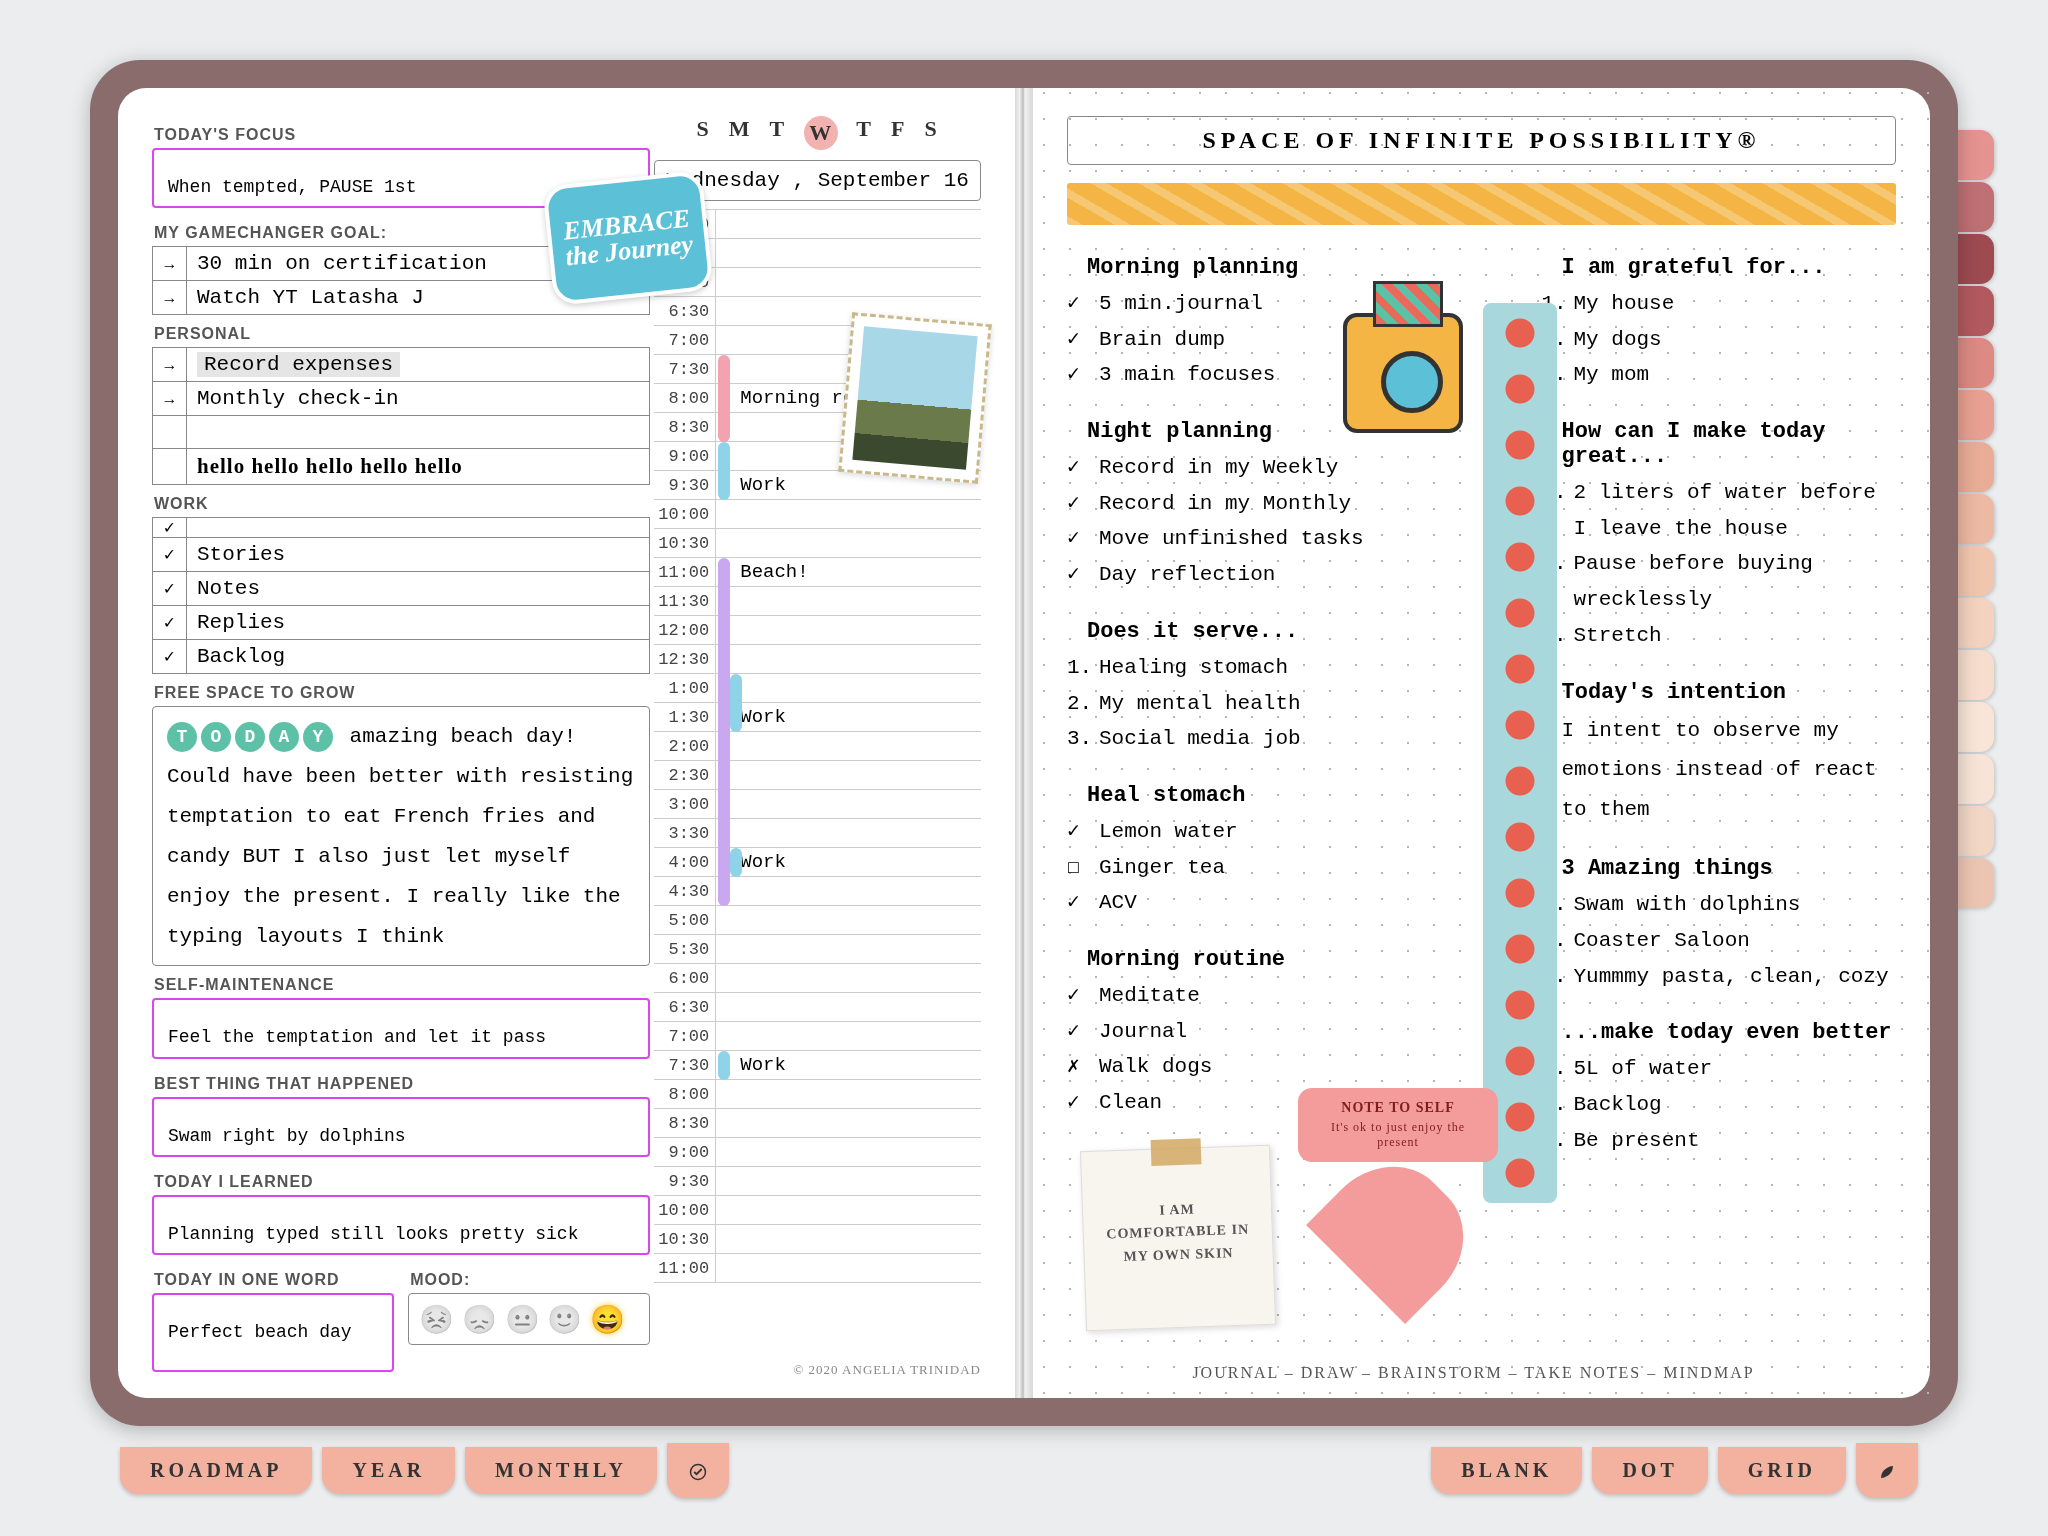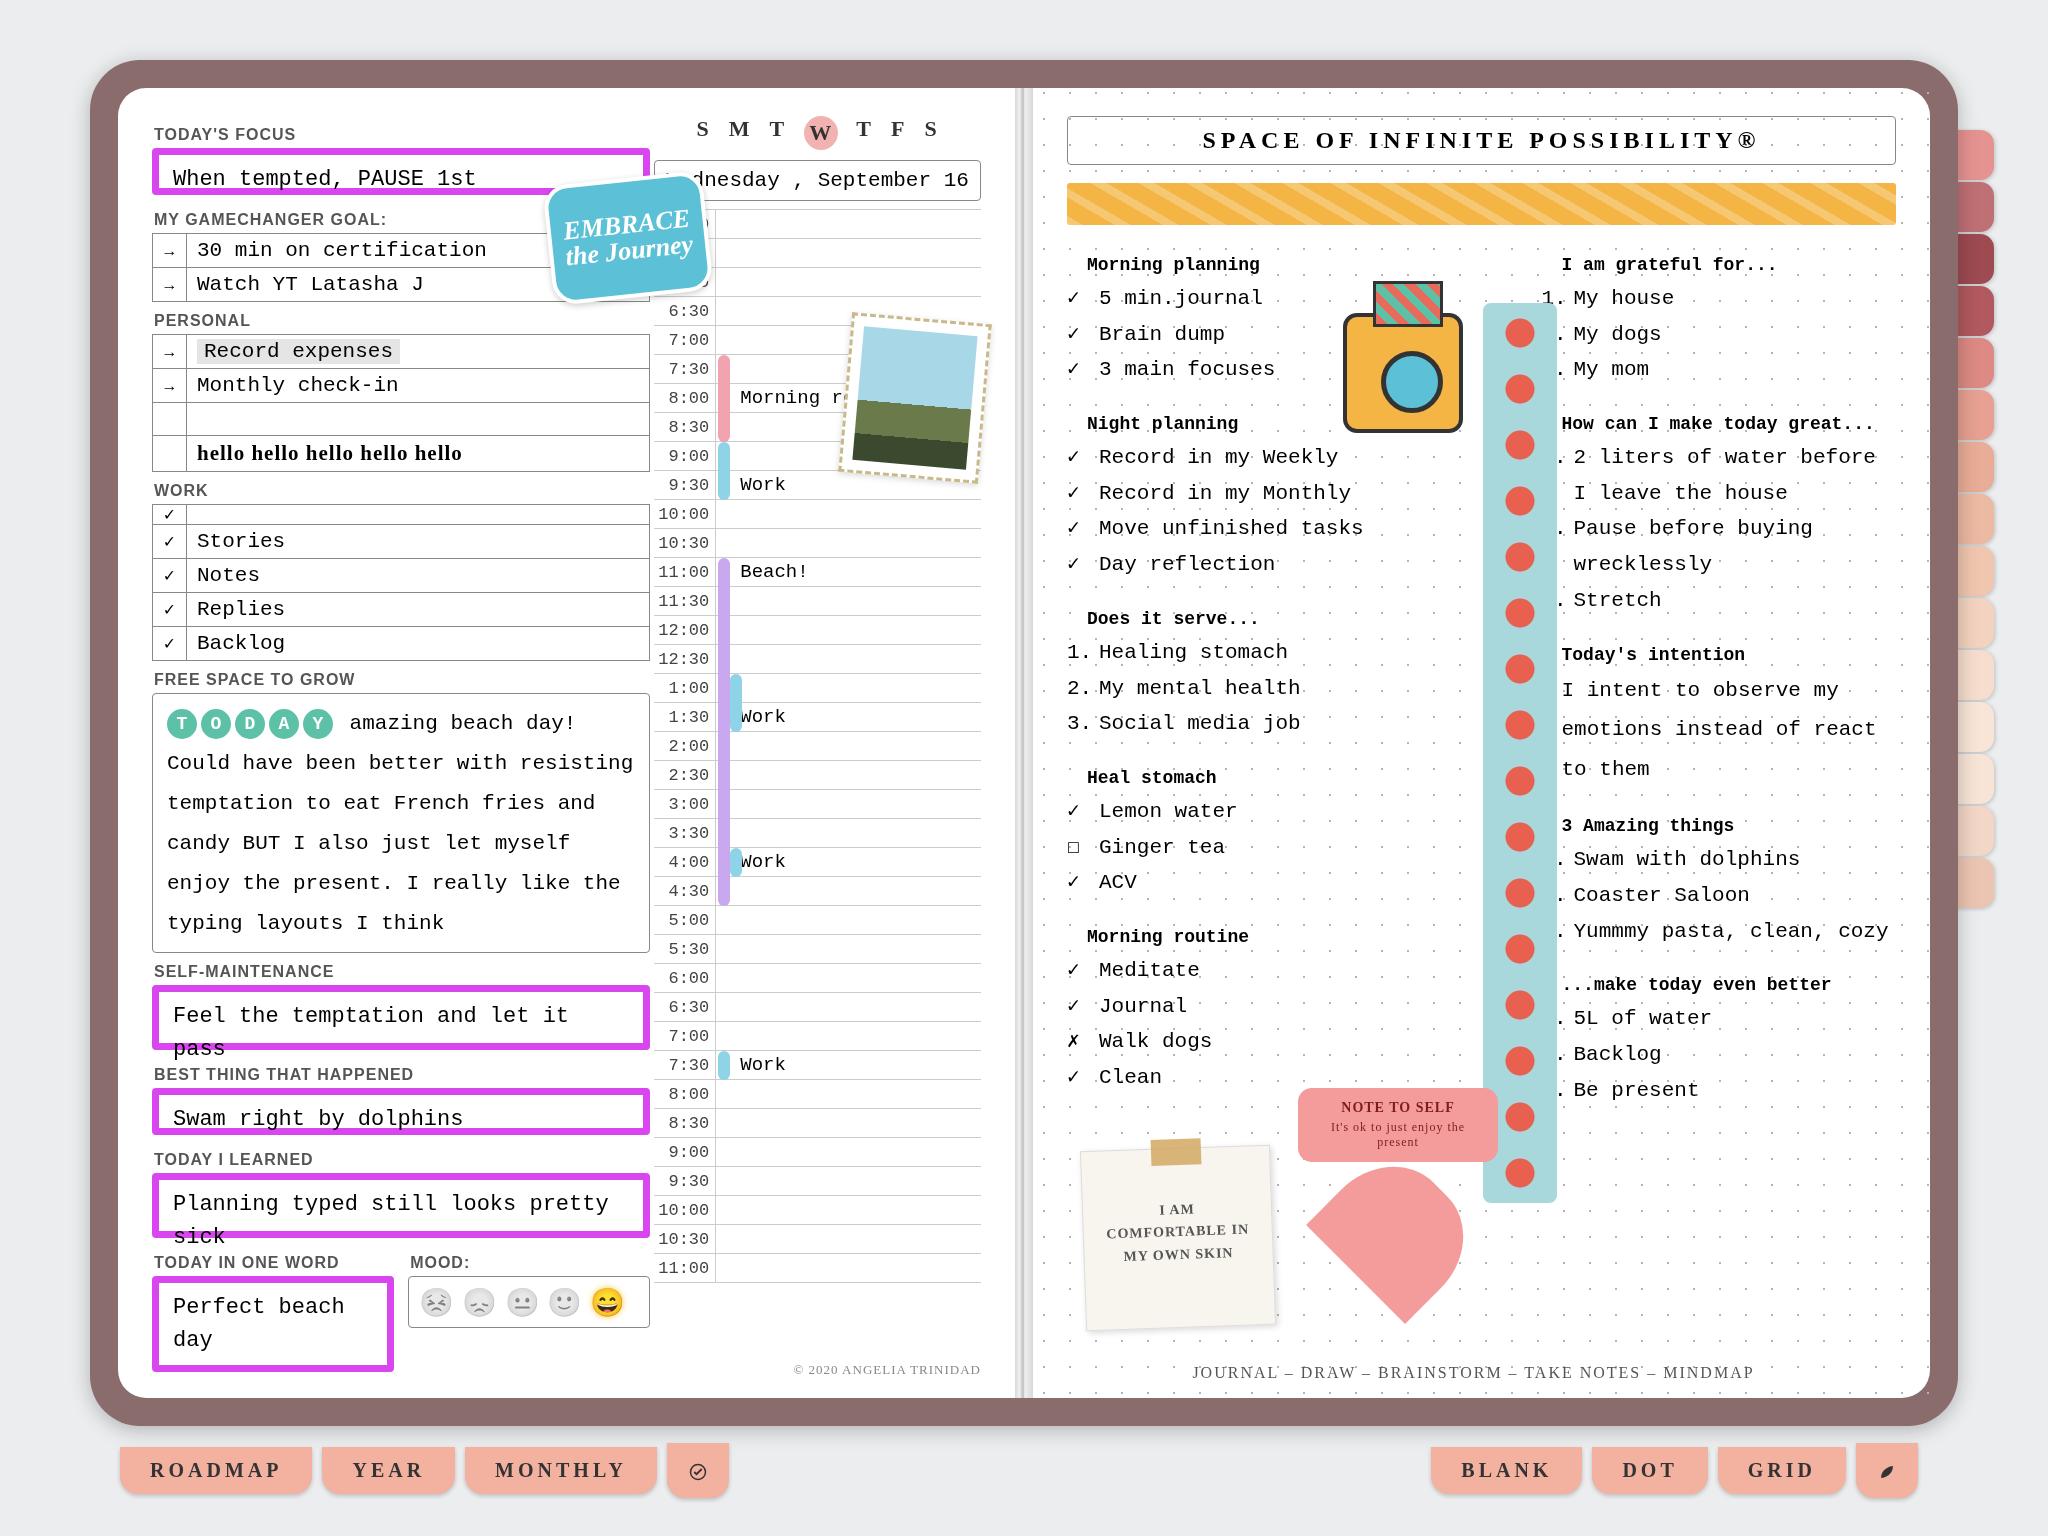--- a/index.html
+++ b/index.html
@@ -16,21 +16,21 @@
   .blank-tab{position:absolute;right:120px;bottom:140px;width:90px;height:74px;background:#fff;border-radius:18px;box-shadow:0 2px 6px rgba(0,0,0,.25)}
 
   
   .tabs-bottom{position:absolute;left:120px;right:120px;bottom:38px;display:flex;align-items:center;font-family:Georgia,serif}
   .btab{background:#f3b1a0;border-radius:0 0 18px 18px;padding:12px 30px;font-weight:bold;letter-spacing:4px;margin-right:10px;color:#333;font-size:20px;box-shadow:0 2px 4px rgba(0,0,0,.2)}
   .btab.icon{padding:16px 22px;letter-spacing:0}
   .bspacer{flex:1}
 
   
   .hl{font-size:16px;letter-spacing:1px;font-weight:bold;color:#555;margin:10px 0 4px 2px;font-family:Arial,sans-serif}
-  .box{border:7px solid #d946ef;border-radius:4px;padding:8px 14px;font-family:'Courier New',monospace;font-size:22px;min-height:36px;margin-bottom:6px;line-height:1.5}
+  .box{border:2px solid #d946ef;border-radius:4px;padding:24px 14px;font-family:'Courier New',monospace;font-size:18px;min-height:36px;margin-bottom:6px;line-height:1.5}
   .row{display:flex;border:1px solid #888;border-top:none}
   .rows{border-top:1px solid #888}
   .row .ic{width:34px;border-right:1px solid #888;display:flex;align-items:center;justify-content:center;font-size:16px}
   .row .txt{flex:1;padding:5px 10px;font-family:'Courier New',monospace;font-size:21px;min-height:32px}
   .hlyel{background:#e5e5e5;padding:1px 7px}
   .free{border:1px solid #888;border-radius:4px;padding:10px 14px;font-family:'Courier New',monospace;font-size:21px;line-height:1.9;height:260px}
   .bubble{display:inline-block;width:30px;height:30px;border-radius:50%;background:#5dc1a8;color:#fff;text-align:center;line-height:30px;margin-right:4px;font-weight:bold;font-size:18px}
   .twocol{display:flex;gap:14px}
   .twocol>div{flex:1}
   .mood{display:flex;gap:8px;font-size:28px;padding:6px 10px;border:1px solid #888;border-radius:4px;height:52px;align-items:center}
@@ -49,21 +49,21 @@
   .bar{position:absolute;left:64px;width:12px;border-radius:6px}
 
   .copyright{text-align:right;font-size:13px;color:#888;margin-top:6px;letter-spacing:1px}
 
   
   .rtitle{border:1px solid #888;border-radius:4px;text-align:center;padding:10px;font-size:24px;letter-spacing:5px;font-weight:bold;margin-bottom:18px}
   .washi{height:42px;background:#f4b544;border-radius:3px;margin-bottom:30px;background-image:repeating-linear-gradient(30deg,rgba(255,255,255,.25) 0 8px,transparent 8px 24px)}
   .rgrid{display:flex;gap:30px}
   .rcol{flex:1}
   .sect{margin-bottom:26px}
-  .sh{font-family:'Courier New',monospace;font-weight:bold;font-size:18px;margin-bottom:6px;padding-left:20px}
+  .sh{font-family:'Courier New',monospace;font-weight:bold;font-size:22px;margin-bottom:6px;padding-left:20px}
   .li{font-family:'Courier New',monospace;font-size:21px;line-height:1.7;padding-left:0;display:flex}
   .li .m{width:32px;flex:0 0 32px}
   .foot{text-align:center;font-size:16px;letter-spacing:2px;color:#555;position:absolute;bottom:16px;left:0;right:16px}
 
   
   .sticker{position:absolute}
   .embrace{left:430px;top:90px;width:160px;height:120px;background:#5cc0d6;border-radius:24px;transform:rotate(-6deg);color:#fff;font-style:italic;font-weight:bold;font-size:26px;display:flex;align-items:center;justify-content:center;text-align:center;line-height:1;border:4px solid #fff;box-shadow:0 2px 6px rgba(0,0,0,.2)}
   .stamp{right:30px;top:230px;width:140px;height:160px;background:#fff;border:3px dashed #c9b88a;padding:10px;transform:rotate(5deg);box-shadow:0 2px 6px rgba(0,0,0,.15)}
   .stamp-in{width:100%;height:100%;background:linear-gradient(#a8d8e8 0 55%,#6a7a4a 55% 80%,#3b4a2e 80% 100%)}
   .camera{width:120px;height:120px;background:#f4b544;border:4px solid #333;border-radius:14px;left:310px;top:225px}

